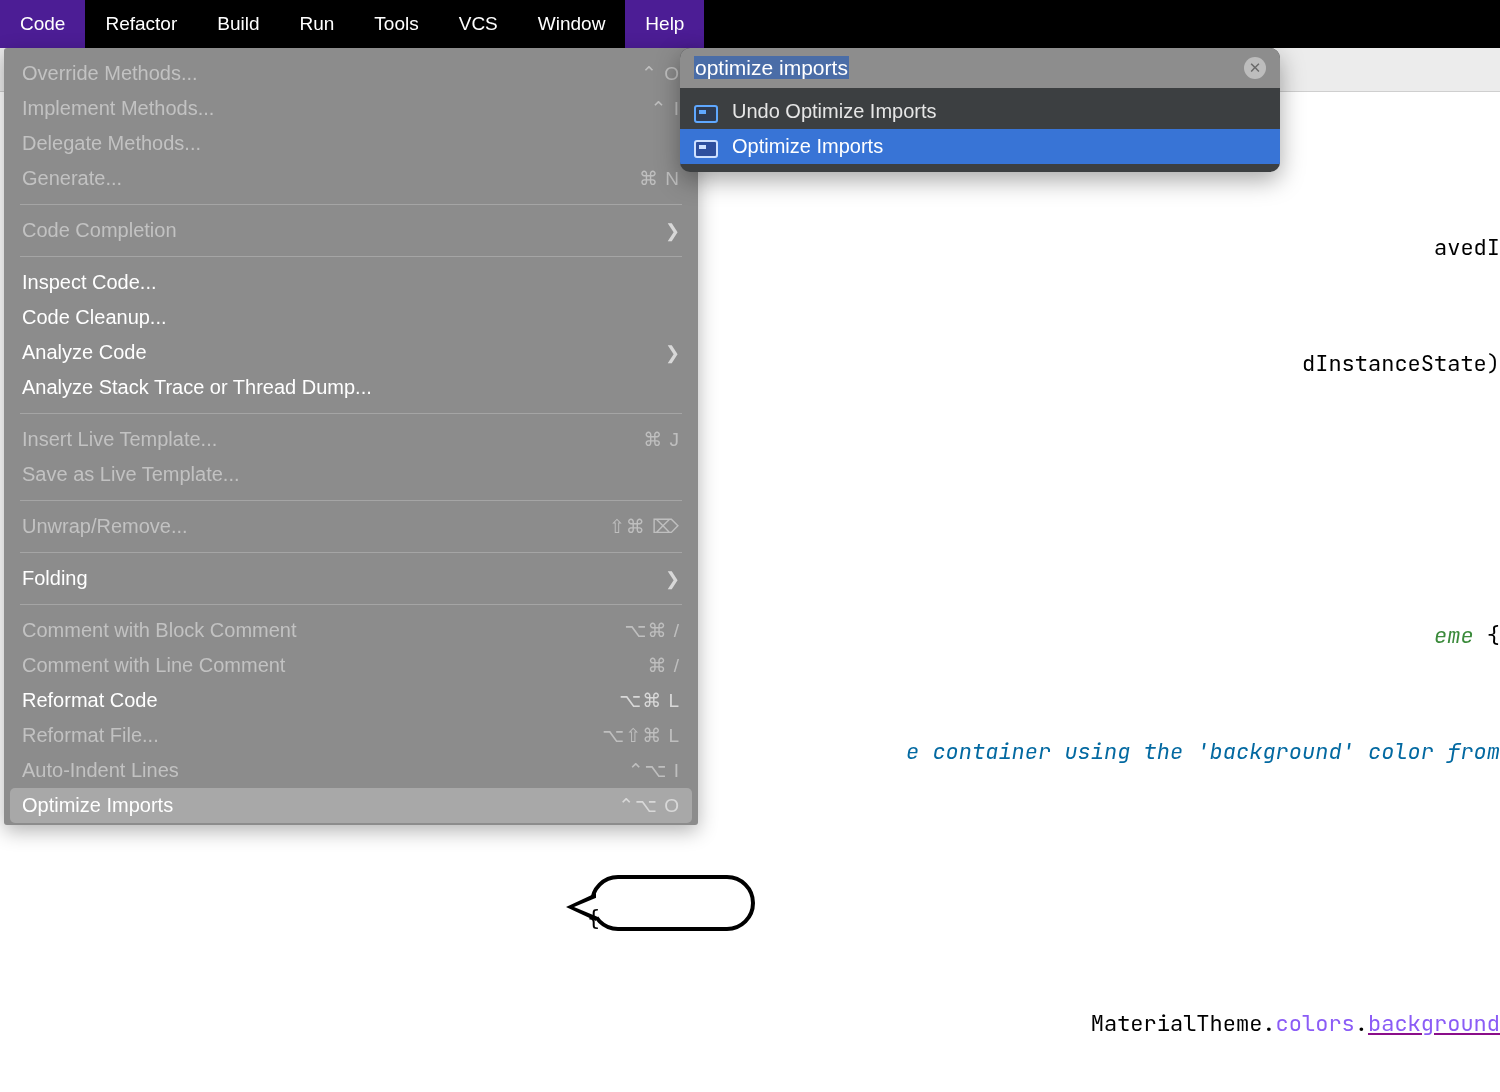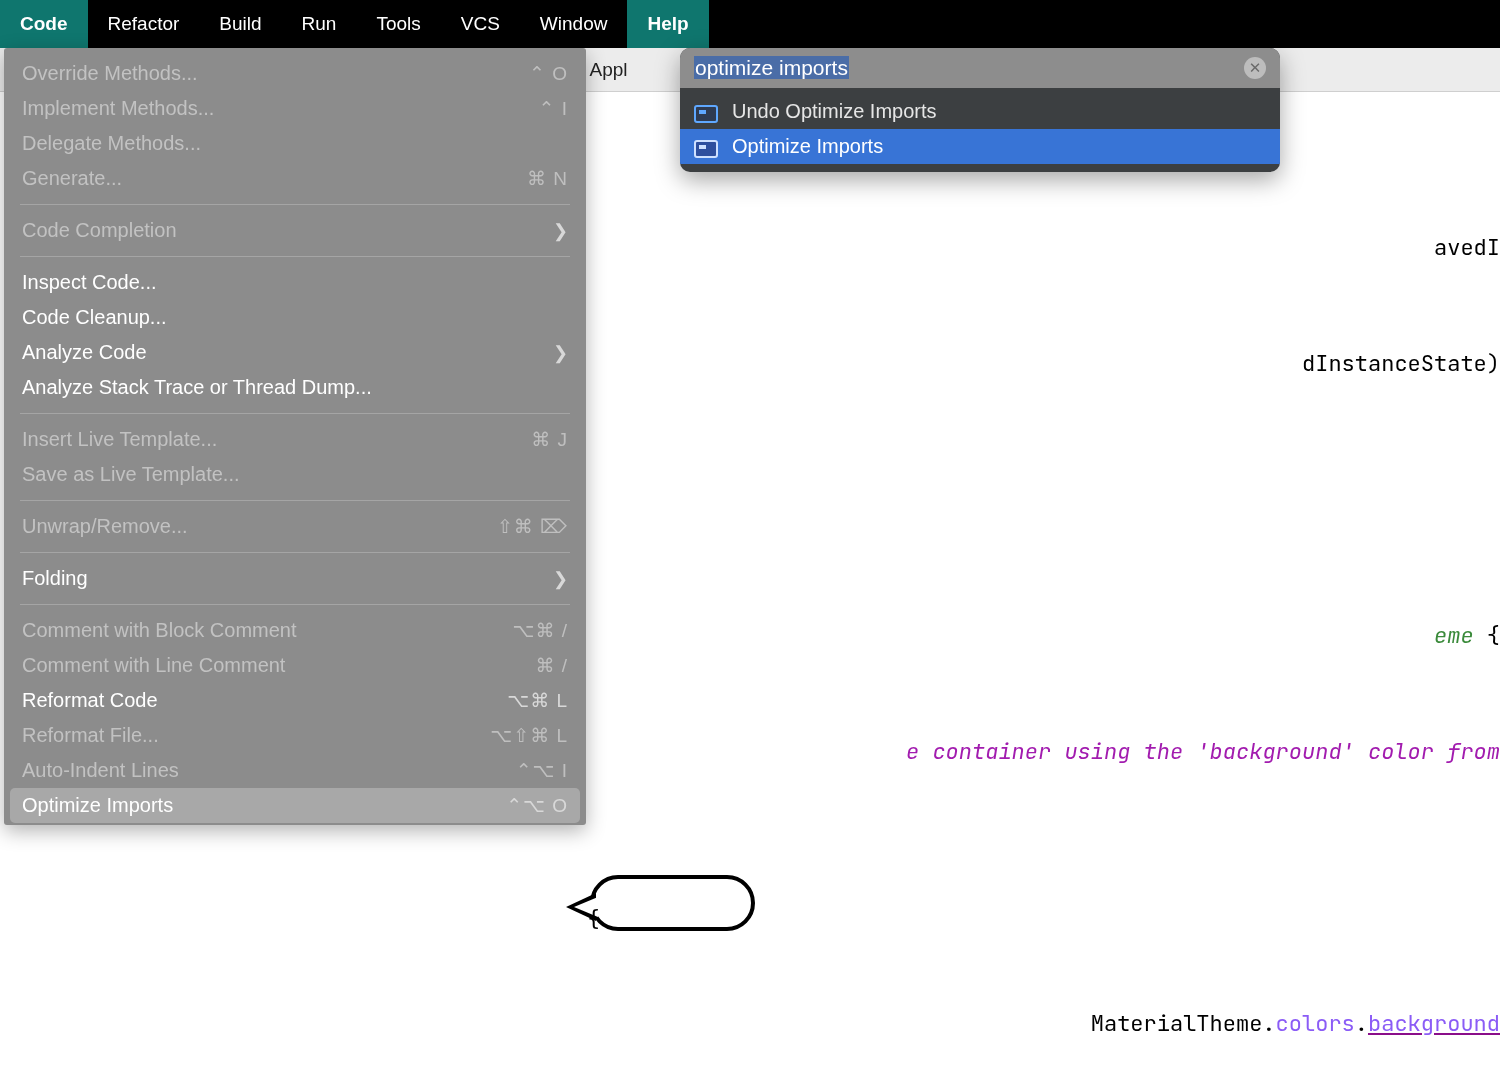--- a/index.html
+++ b/index.html
@@ -22,30 +22,29 @@
     font-size: 19px;
     font-weight: 400;
   }
   .menubar-item {
     padding: 0 20px;
     display: flex;
     align-items: center;
     cursor: pointer;
   }
   .menubar-item.active {
-    background: #0f766e;
-    font-weight: bold;
+    background: #4c1d95;
   }
 
   
   .dropdown {
     position: absolute;
     top: 48px;
     left: 4px;
-    width: 582px;
+    width: 694px;
     background: #8c8c8c;
     border-radius: 3px;
     padding: 8px 0 2px 0;
     font-size: 20px;
     color: #e8e8e8;
     box-shadow: 0 6px 20px rgba(0,0,0,0.3);
     z-index: 50;
   }
   .menu-item {
     display: flex;
@@ -103,21 +102,21 @@
     background: #ffffff;
     font-family: "JetBrains Mono", Menlo, Consolas, monospace;
     font-size: 22px;
     line-height: 1.75;
     white-space: pre;
     padding-top: 60px;
   }
   .code-line { padding-left: 590px; text-align: right; }
   .kw { color: #000; }
   .italic-call { font-style: italic; color: #3a8a3a; margin-top: 20px; }
-  .comment-it { font-style: italic; color: #a21caf; }
+  .comment-it { font-style: italic; color: #0369a1; }
   .prop { color: #8b5cf6; }
   .underline { text-decoration: underline; text-decoration-color: #8a0e8a; }
 
   
   .search-popup {
     position: absolute;
     top: 48px;
     left: 680px;
     width: 600px;
     background: #3c3f41;

